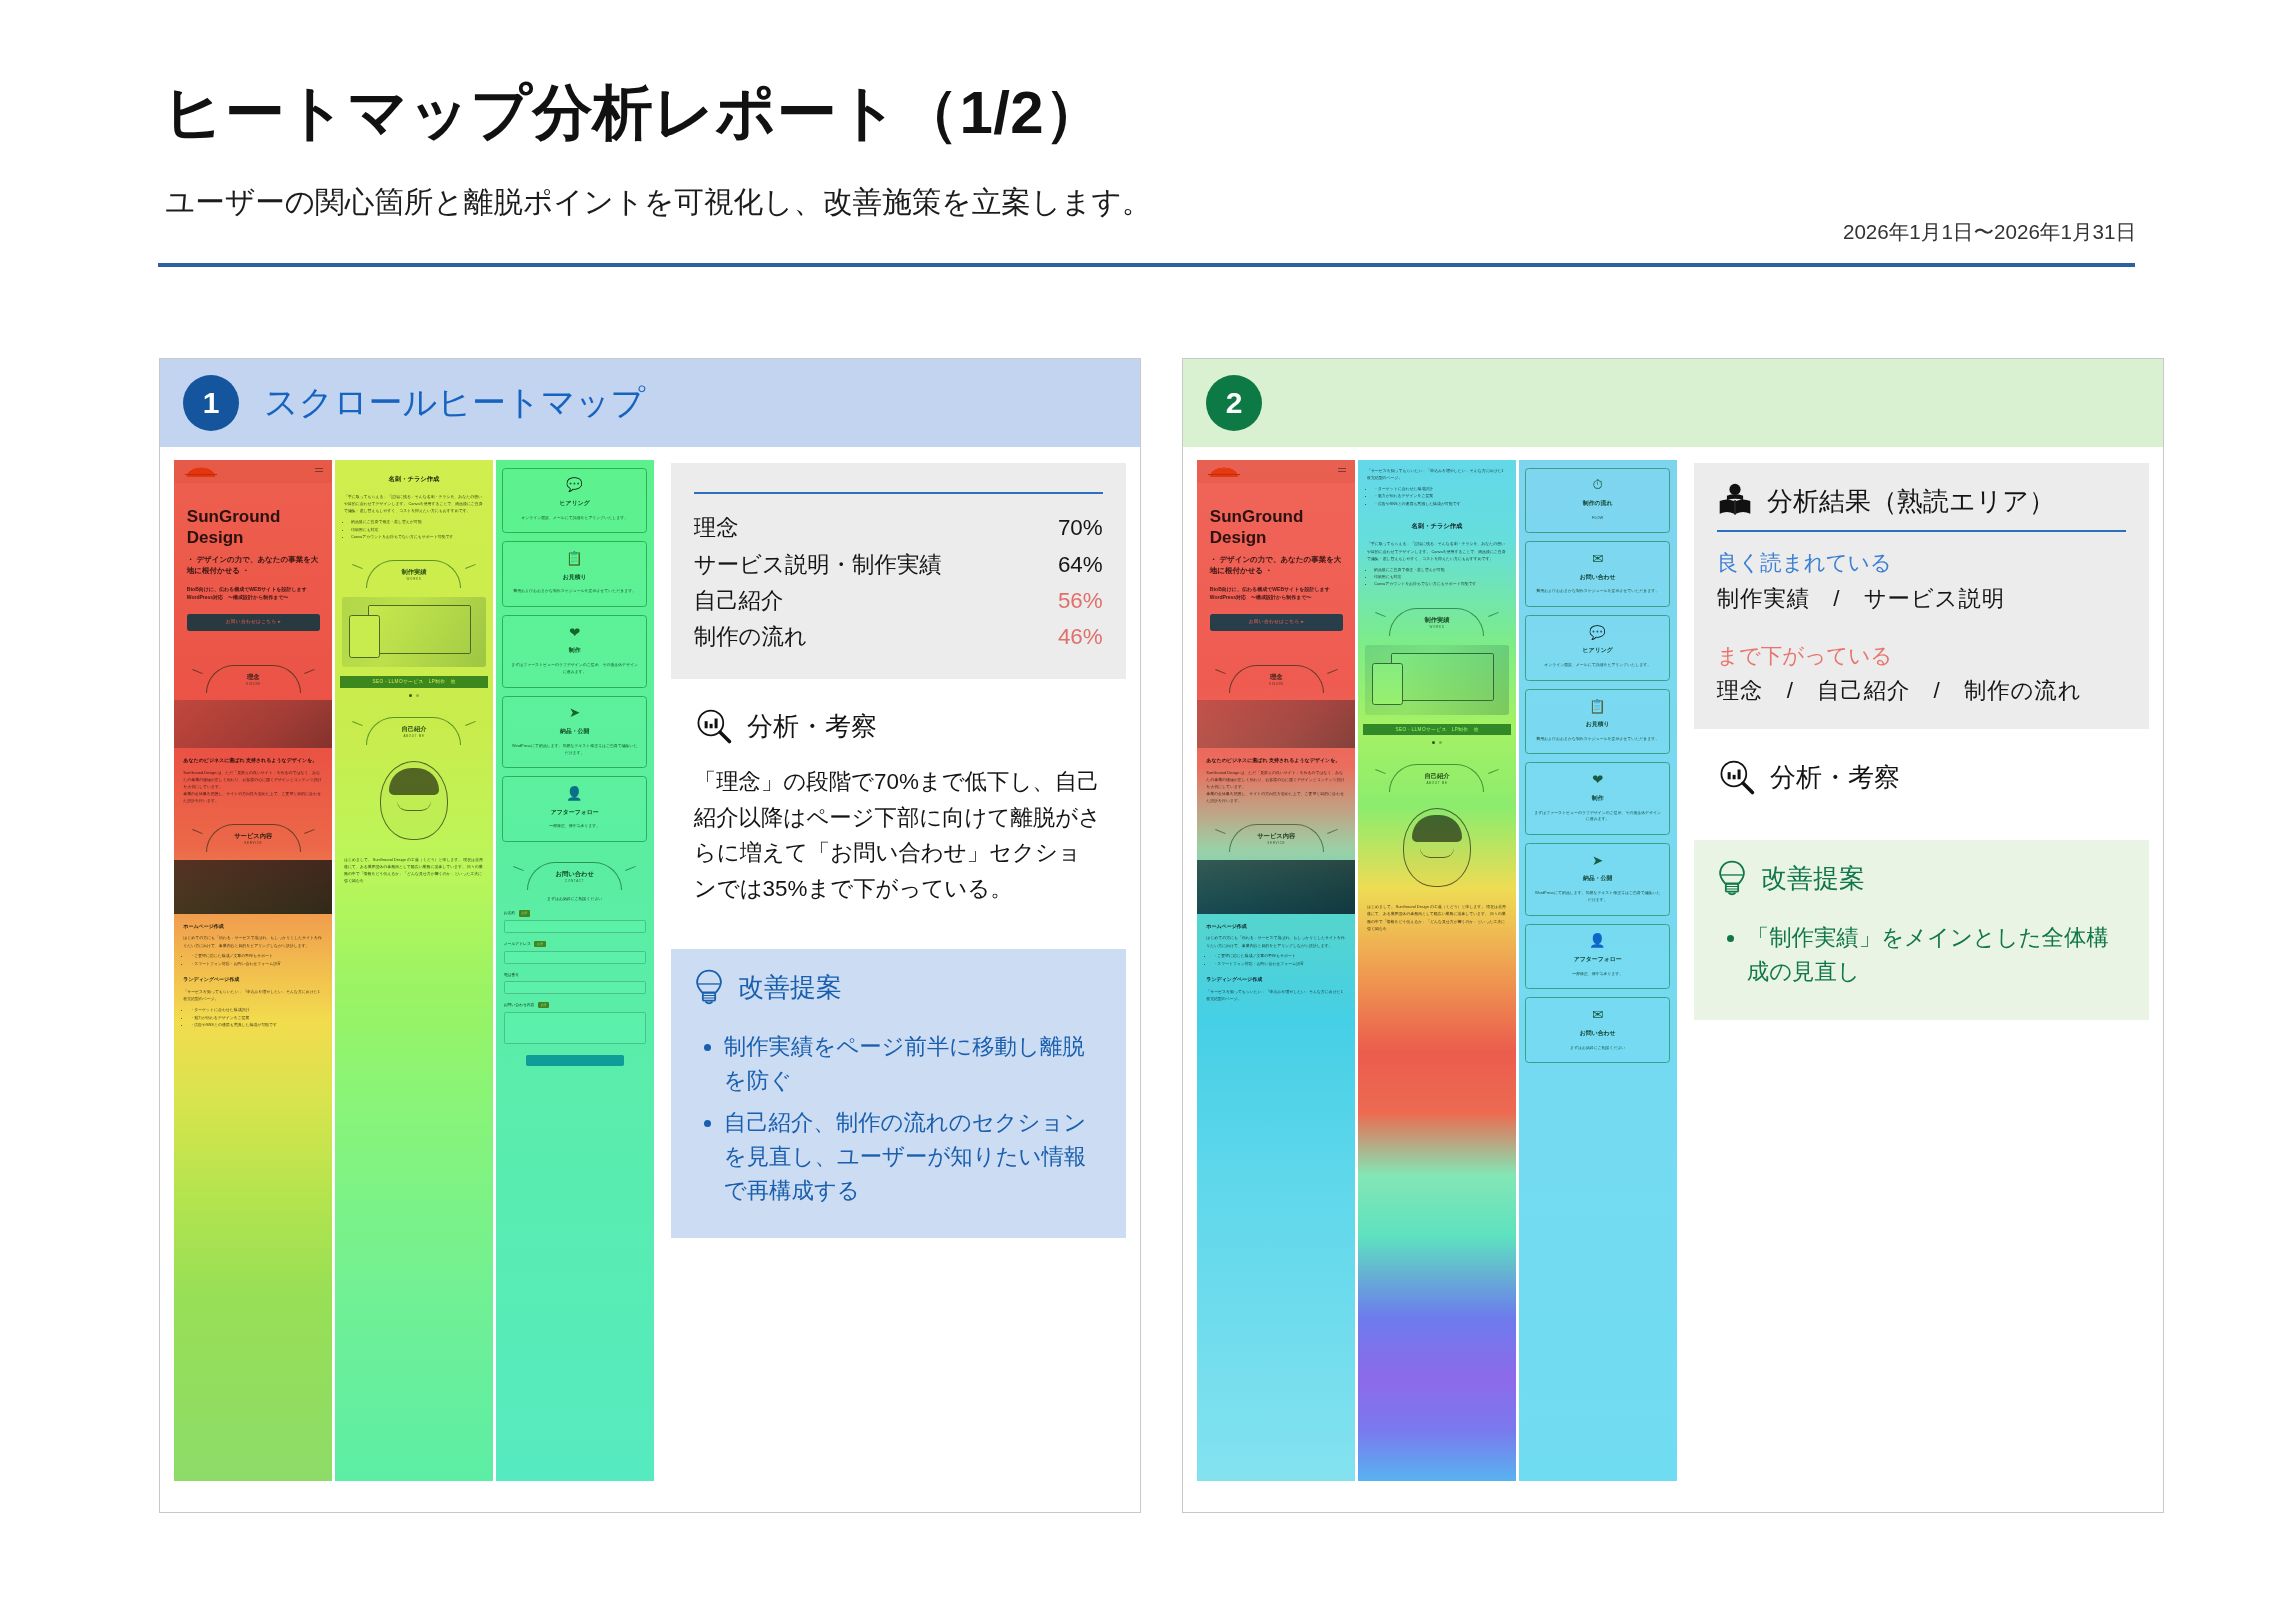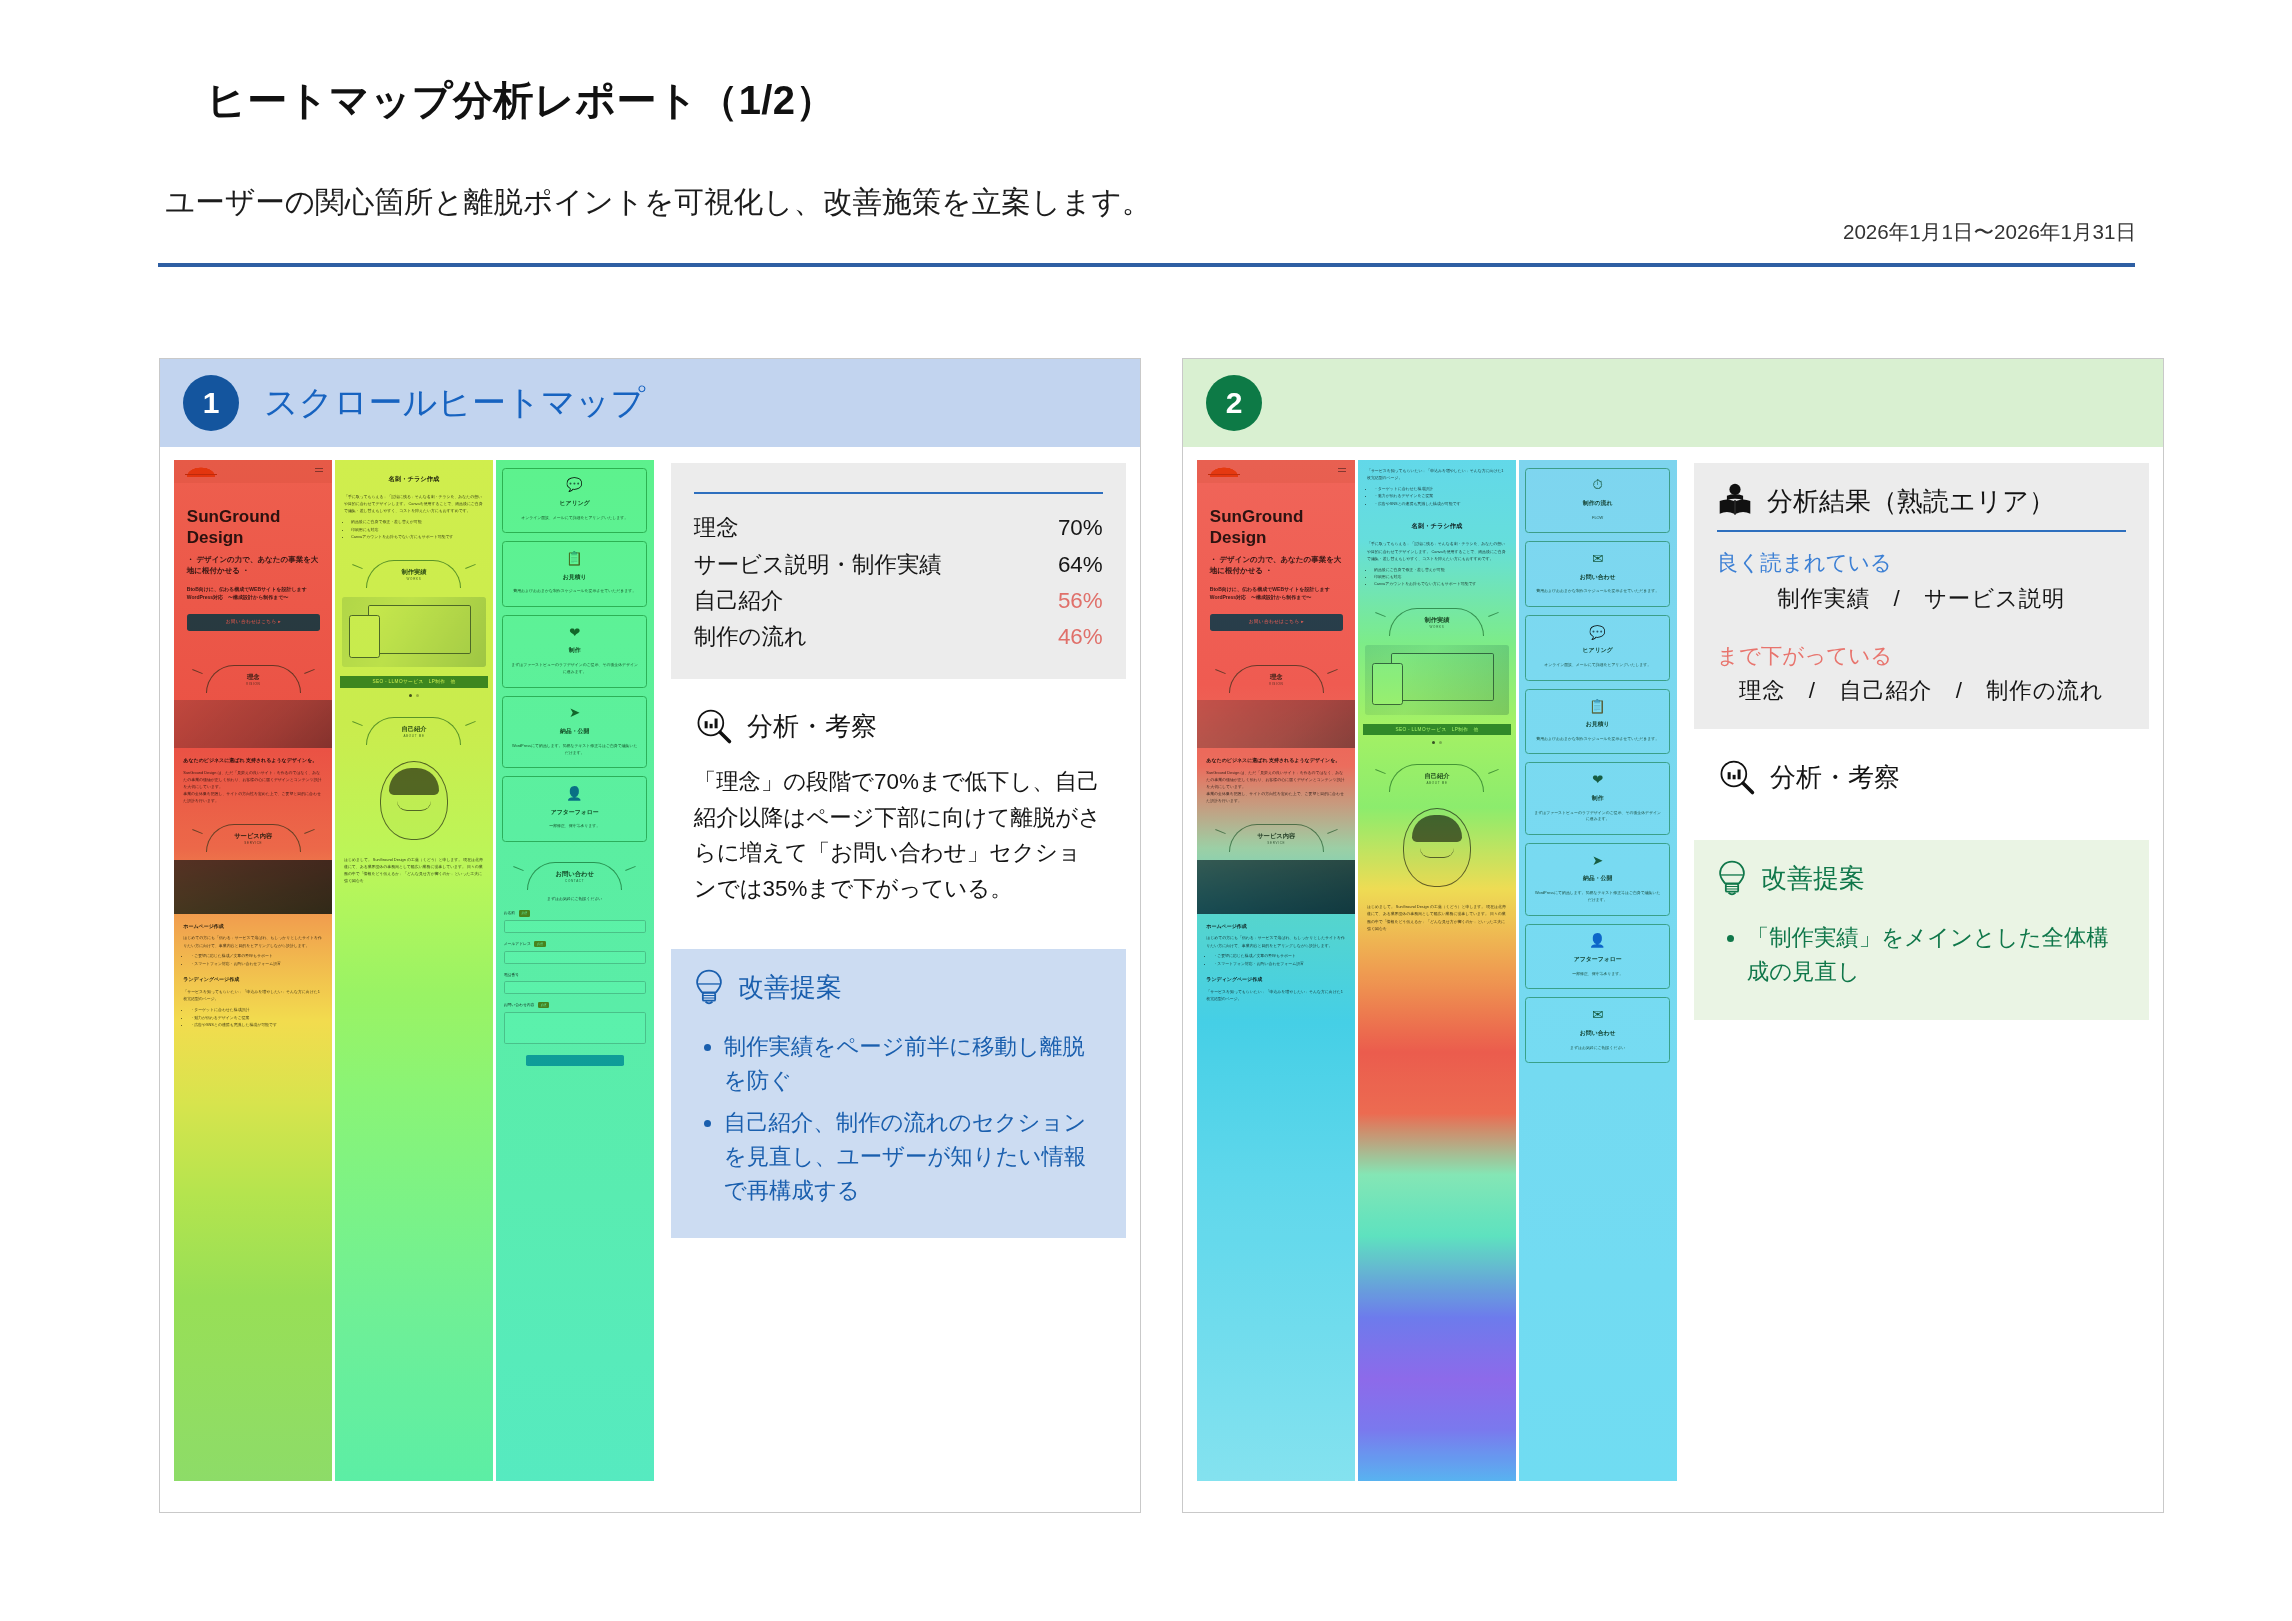--- a/index.html
+++ b/index.html
@@ -20,26 +20,25 @@
   .page-header {
     position: absolute;
     left: 0; top: 0;
     width: 2293px;
     height: 273px;
   }
   .page-title {
     position: absolute;
     left: 163px;
     top: 73px;
-    font-size: 40px;
+    font-size: 60px;
     font-weight: 700;
     letter-spacing: 0.4px;
     color: #111111;
     white-space: nowrap;
-    margin-left: 43px;
   }
   .page-subtitle {
     position: absolute;
     left: 165px;
     top: 182px;
     font-size: 29.6px;
     font-weight: 400;
     color: #1c1c1c;
     white-space: nowrap;
   }
@@ -339,21 +338,21 @@
     font-size: 22.4px;
     line-height: 1.62;
     color: #161616;
   }
   .kv .v { font-variant-numeric: tabular-nums; }
   .kv.low .v { color: #e0706a; }
 
   .sub-lab { font-size: 21.5px; margin: 1.8px 0 5.4px; }
   .sub-lab.good { color: #3b7fd4; }
   .sub-lab.bad  { color: #e8746d; margin-top: 27px; }
-  .sub-val { font-size: 22.4px; color: #161616; letter-spacing: 0.9px; text-align: center; }
+  .sub-val { font-size: 22.4px; color: #161616; letter-spacing: 0.9px; }
 
   .body-text {
     margin-top: 18px;
     font-size: 22.4px;
     line-height: 1.58;
     color: #141414;
   }
 
   .bullets { margin: 23px 0 0; padding: 0 0 0 30px; }
   .bullets li { font-size: 22.4px; line-height: 1.52; margin-bottom: 7.2px; }

